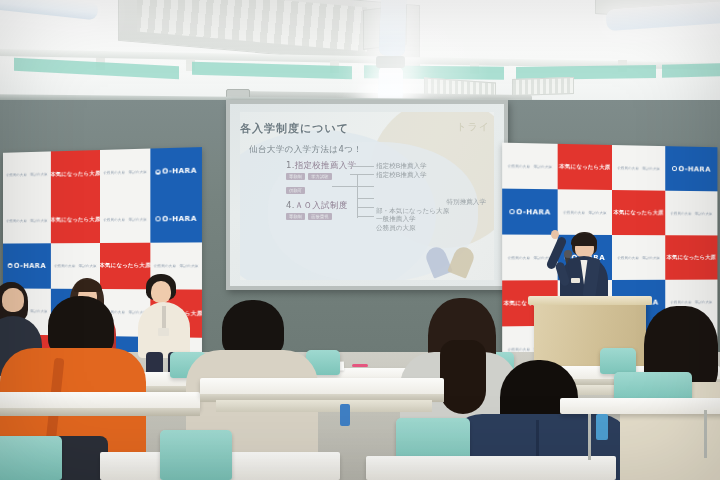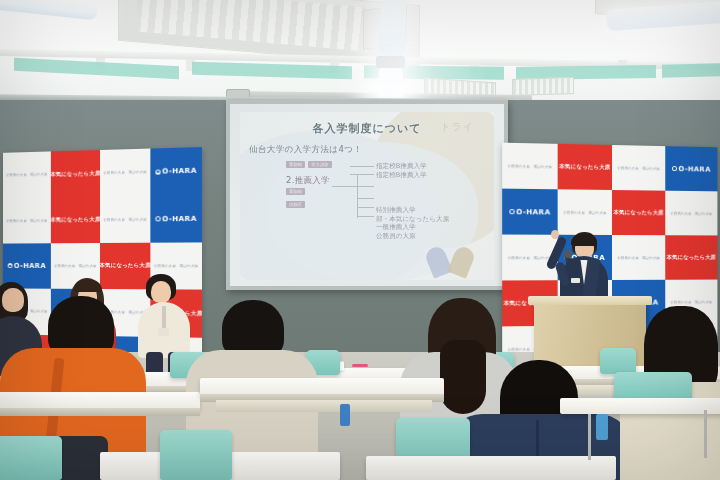--- a/index.html
+++ b/index.html
@@ -62,41 +62,41 @@
   .screen{position:absolute;left:4px;top:4px;width:274px;height:182px;
         background:linear-gradient(160deg,#dfe5e6 0%,#e7ecec 40%,#e3e8e8 100%);}
   .slide{position:absolute;left:10px;top:8px;width:254px;height:168px;overflow:hidden;
         background:linear-gradient(120deg,#e6ebeb 0%,#eef1f0 60%,#e9eceb 100%);}
   .slide .blob-tan{position:absolute;right:-26px;top:-14px;width:150px;height:150px;
         border-radius:50%;background:#ded8c6;opacity:.55;}
   .slide .blob-blue{position:absolute;left:-34px;top:18px;width:230px;height:170px;
         border-radius:50%;background:#dfe8ec;opacity:.85;}
   .slide .blob-blue2{position:absolute;left:28px;top:30px;width:210px;height:140px;
         border-radius:46%;background:#e3eaee;opacity:.8;}
-  .slide-title{position:absolute;left:0;right:0;top:9px;text-align:center;
+  .slide-title{position:absolute;left:0;right:0;top:9px;
         font-size:11px;letter-spacing:1px;color:#6d7b82;font-weight:bold;
         text-shadow:0 0 2px rgba(255,255,255,.7);}
   .slide-sub{position:absolute;left:9px;top:32px;font-size:8.5px;color:#7b868c;
         letter-spacing:.4px;}
   .slide-list{position:absolute;left:46px;top:48px;width:200px;}
   .s-item{position:relative;margin-bottom:6.5px;}
   .s-main{font-size:8.5px;color:#8f7f92;letter-spacing:.3px;}
   .s-main .num{color:#84858c;}
   .s-tags{margin-top:1px;display:flex;gap:3px;}
   .s-tag{font-size:4.2px;color:#eef0f0;background:#b0a3b4;
         padding:1px 3px;border-radius:1px;letter-spacing:.2px;opacity:.8;}
   .s-right{position:absolute;left:108px;top:0;width:110px;}
   .s-r{font-size:6.6px;color:#9aa2a6;line-height:8.6px;white-space:nowrap;}
   .connector{position:absolute;border-top:.7px solid #b6bdc0;}
   .leaf{position:absolute;right:22px;bottom:4px;width:44px;height:34px;}
   .leaf i{position:absolute;bottom:0;width:20px;height:29px;
         border-radius:22px 22px 4px 4px;display:block;}
   .leaf .lf-l{left:0;background:#b9c3d6;transform:rotate(-22deg);opacity:.85;}
   .leaf .lf-r{right:0;background:#cfc5ab;transform:rotate(22deg);opacity:.85;}
-  .slide-mark{position:absolute;right:20px;top:8px;font-size:10px;color:#cfcdb9;
+  .slide-mark{position:absolute;right:4px;top:8px;font-size:10px;color:#cfcdb9;
         letter-spacing:1px;}
 
   
   .banner{position:absolute;display:grid;overflow:hidden;
         box-shadow:0 2px 6px rgba(0,0,0,.25);}
   .tile{display:flex;align-items:center;justify-content:center;text-align:center;
         overflow:hidden;position:relative;}
   .t-red{background:#e2352e;}
   .t-blue{background:#1b60b5;}
   .t-white{background:#f4f4f2;}
@@ -195,44 +195,48 @@
         <div class="blob-tan"></div>
         <div class="blob-blue"></div>
         <div class="blob-blue2"></div>
 
         <div class="slide-title">各入学制度について</div>
         <div class="slide-mark">トライ</div>
         <div class="slide-sub">仙台大学の入学方法は4つ！</div>
 
         <div class="slide-list">
           <div class="s-item">
+            <div class="s-main">
+              <span class="num">1.</span><span>指定校推薦入学</span>
+            </div>
             <div class="s-tags">
               <span class="s-tag">専願制</span>
               <span class="s-tag">学力試験</span>
-            </div>
-          </div>
-          <div class="s-item">
-            <div class="s-main">
-              <span class="num">2.</span><span>推薦入学</span>
-            </div>
-            <div class="s-tags">
-              <span class="s-tag">専願制</span>
             </div>
           </div>
           <div class="s-item">
             <div class="s-tags">
               <span class="s-tag">併願可</span>
             </div>
           </div>
+          <div class="s-item">
+            <div class="s-main">
+              <span class="num">4.</span><span>ＡＯ入試制度</span>
+            </div>
+            <div class="s-tags">
+              <span class="s-tag">専願制</span>
+              <span class="s-tag">面接重視</span>
+            </div>
+          </div>
         </div>
 
         <div class="s-right" style="top:50px;left:136px;">
           <div class="s-r">指定校B推薦入学</div>
           <div class="s-r">指定校B推薦入学</div>
-          <div class="s-r" style="margin-top:27px;">特別推薦入学</div>
+          <div class="s-r" style="margin-top:19px;text-align:right;">特別推薦入学</div>
           <div class="s-r">部・本気になったら大原</div>
           <div class="s-r">一般推薦入学</div>
           <div class="s-r">公務員の大原</div>
         </div>
         <div class="connector" style="left:110px;top:54px;width:24px;"></div>
         <div class="connector" style="left:110px;top:62px;width:24px;"></div>
         <div class="connector" style="left:92px;top:74px;width:42px;"></div>
         <div class="connector" style="left:118px;top:86px;width:16px;"></div>
         <div class="connector" style="left:118px;top:95px;width:16px;"></div>
         <div class="connector" style="left:118px;top:104px;width:16px;"></div>

